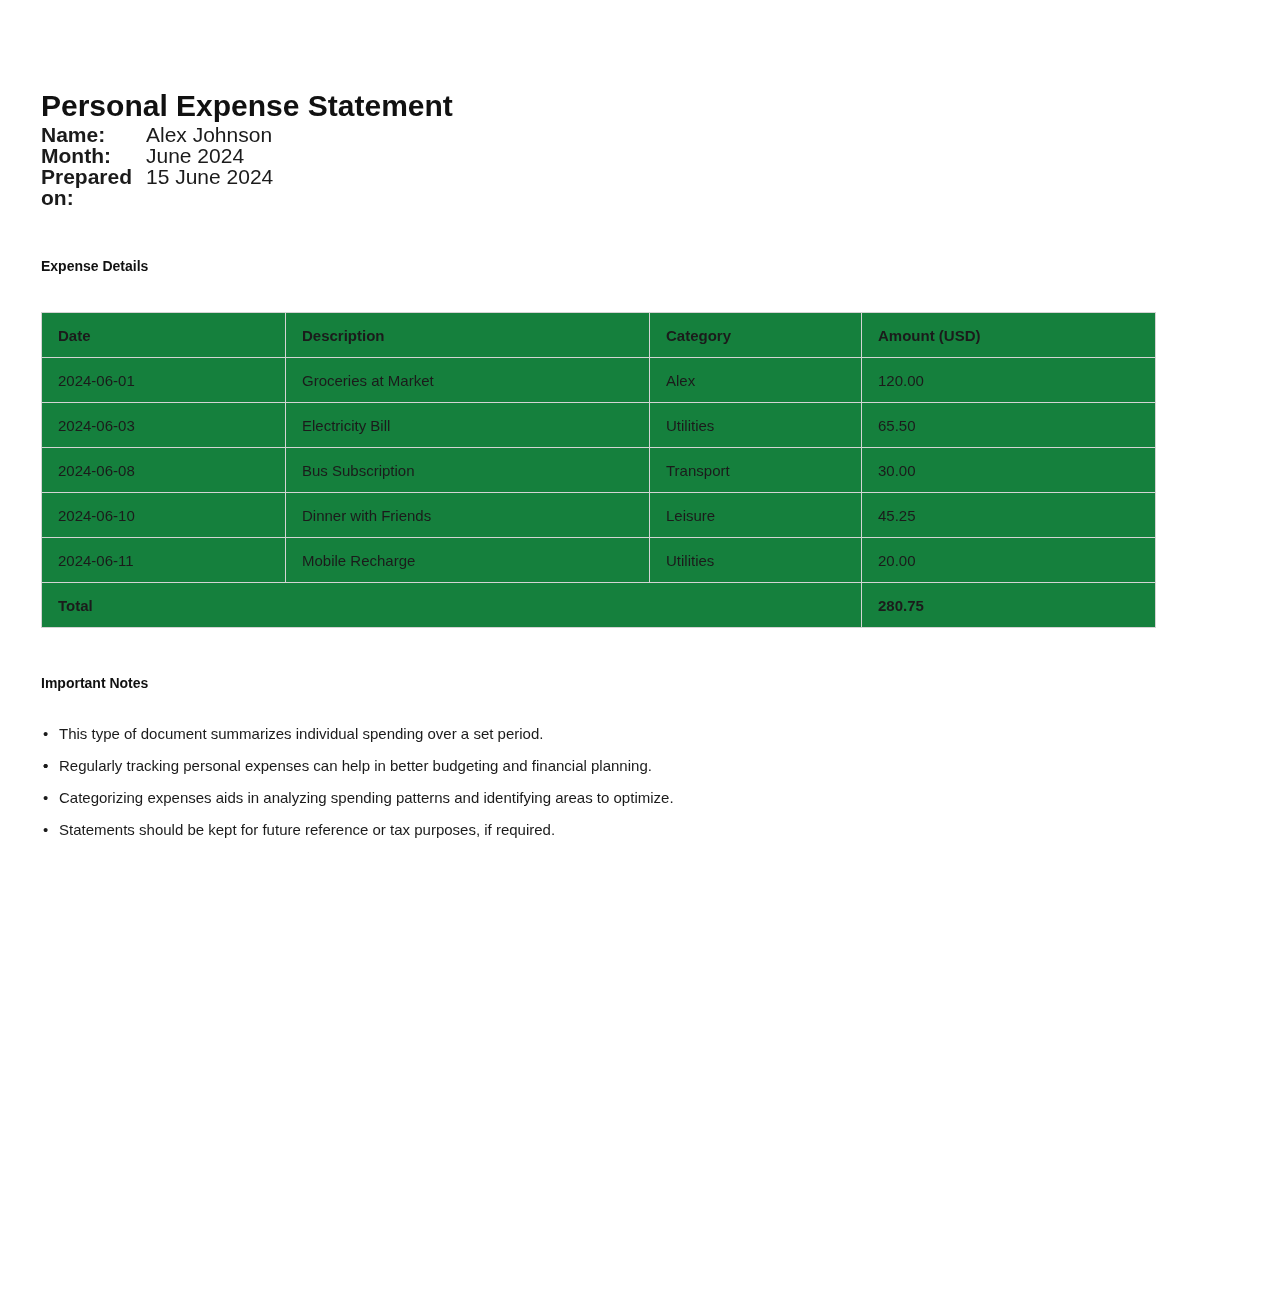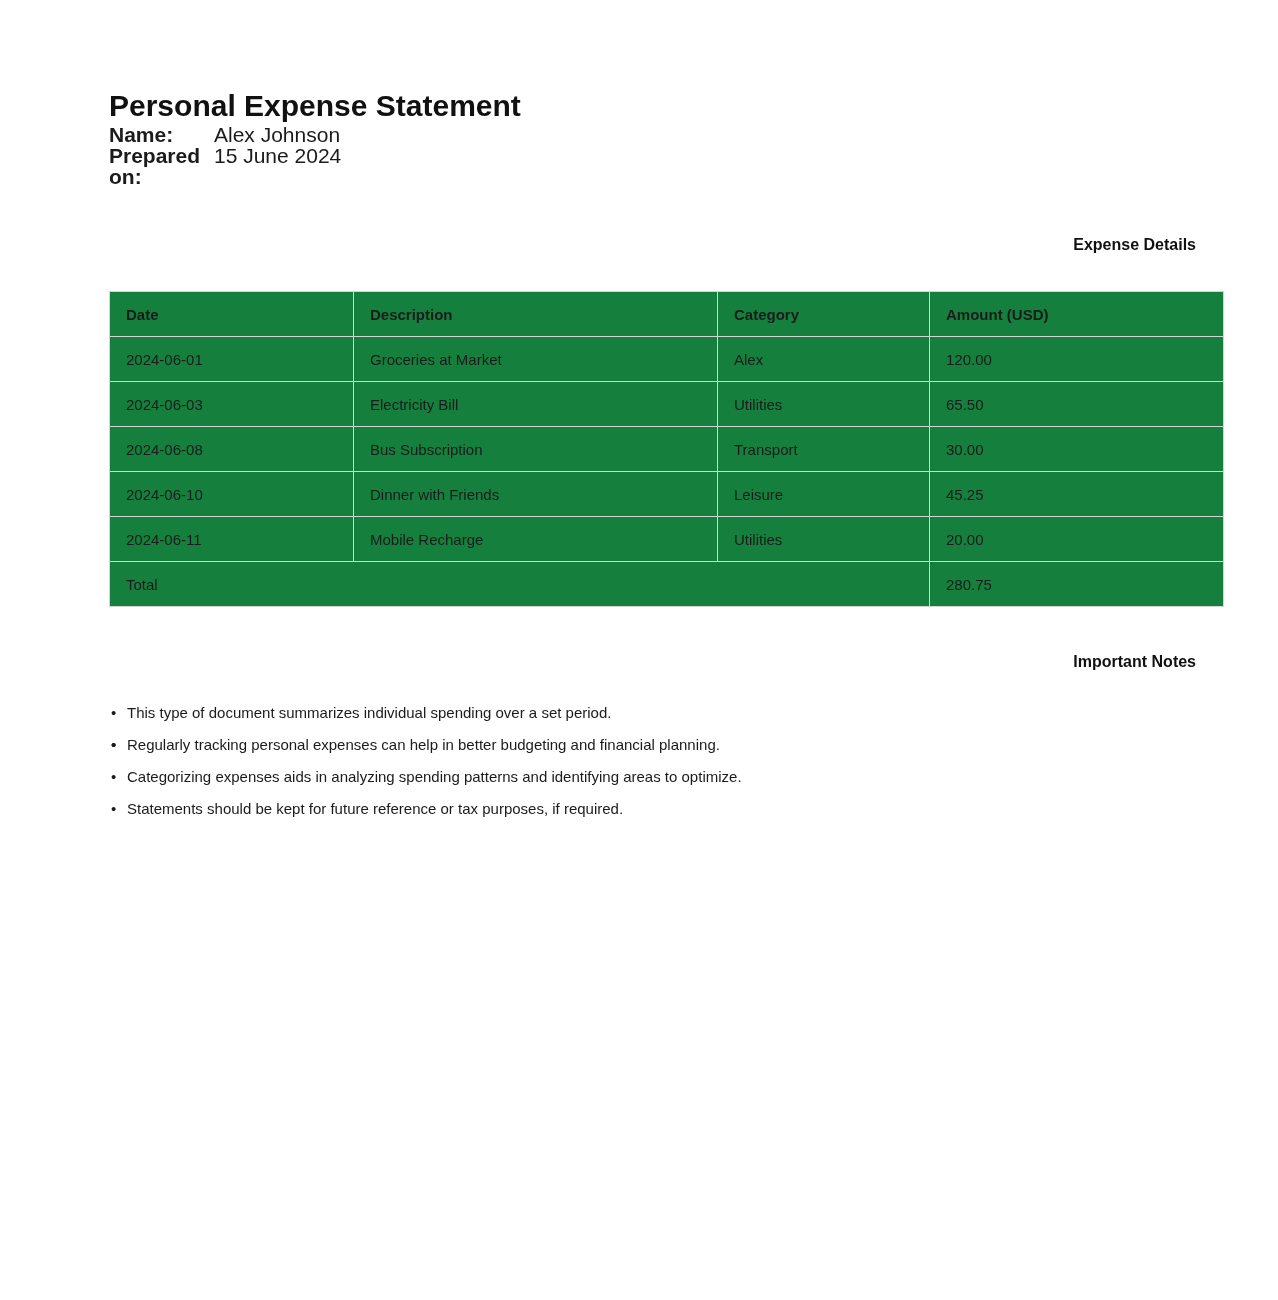--- a/index.html
+++ b/index.html
@@ -9,47 +9,46 @@
     background: #ffffff;
   }
   body {
     width: 1278px;
     height: 1300px;
     font-family: "Liberation Sans", sans-serif;
     color: #1b1b1b;
     overflow: hidden;
   }
   .page {
-    padding: 88px 82px 0 109px;
+    padding: 88px 82px 0 41px;
   }
   h1.doc-title {
     margin: 0;
     font-size: 30px;
     line-height: 36px;
     font-weight: 700;
     color: #111111;
   }
   .meta-block {
     font-size: 21px;
     line-height: 21px;
   }
   .meta-row { display: flex; }
   .meta-label {
     font-weight: 700;
     width: 105px;
     flex: 0 0 105px;
   }
   .meta-value { font-weight: 400; }
   h2.section-heading {
-    font-size: 16px;
+    font-size: 14px;
     line-height: 26px;
     font-weight: 700;
     color: #111111;
     margin: 0;
-    text-align: right;
   }
   #expense-heading { margin-top: 45px; }
   #notes-heading   { margin-top: 42px; }
   table.expense-table {
     margin-top: 33px;
     border-collapse: collapse;
     table-layout: fixed;
     width: 1114px;
     font-size: 15px;
   }
@@ -63,21 +62,21 @@
     font-weight: 400;
     background: #15803d;
     overflow: hidden;
     white-space: nowrap;
   }
   .expense-table th { font-weight: 700; }
   .expense-table .col-date     { width: 244px; }
   .expense-table .col-desc     { width: 364px; }
   .expense-table .col-category { width: 212px; }
   .expense-table .col-amount   { width: 294px; }
-  .expense-table tr.total-row td { font-weight: 400; }
+  .expense-table tr.total-row td { font-weight: 700; }
   ul.notes-list {
     list-style: none;
     margin: 28px 0 0 0;
     padding: 0;
     font-size: 15px;
   }
   ul.notes-list li {
     position: relative;
     padding-left: 18px;
     line-height: 20px;
@@ -94,20 +93,24 @@
 <body>
 
 <div class="page">
 
   <h1 class="doc-title">Personal Expense Statement</h1>
 
   <div class="meta-block">
     <div class="meta-row">
       <span class="meta-label">Name:</span>
       <span class="meta-value">Alex Johnson</span>
+    </div>
+    <div class="meta-row">
+      <span class="meta-label">Month:</span>
+      <span class="meta-value">June 2024</span>
     </div>
     <div class="meta-row">
       <span class="meta-label">Prepared on:</span>
       <span class="meta-value">15 June 2024</span>
     </div>
   </div>
 
   <h2 class="section-heading" id="expense-heading">Expense Details</h2>
 
   <table class="expense-table">

